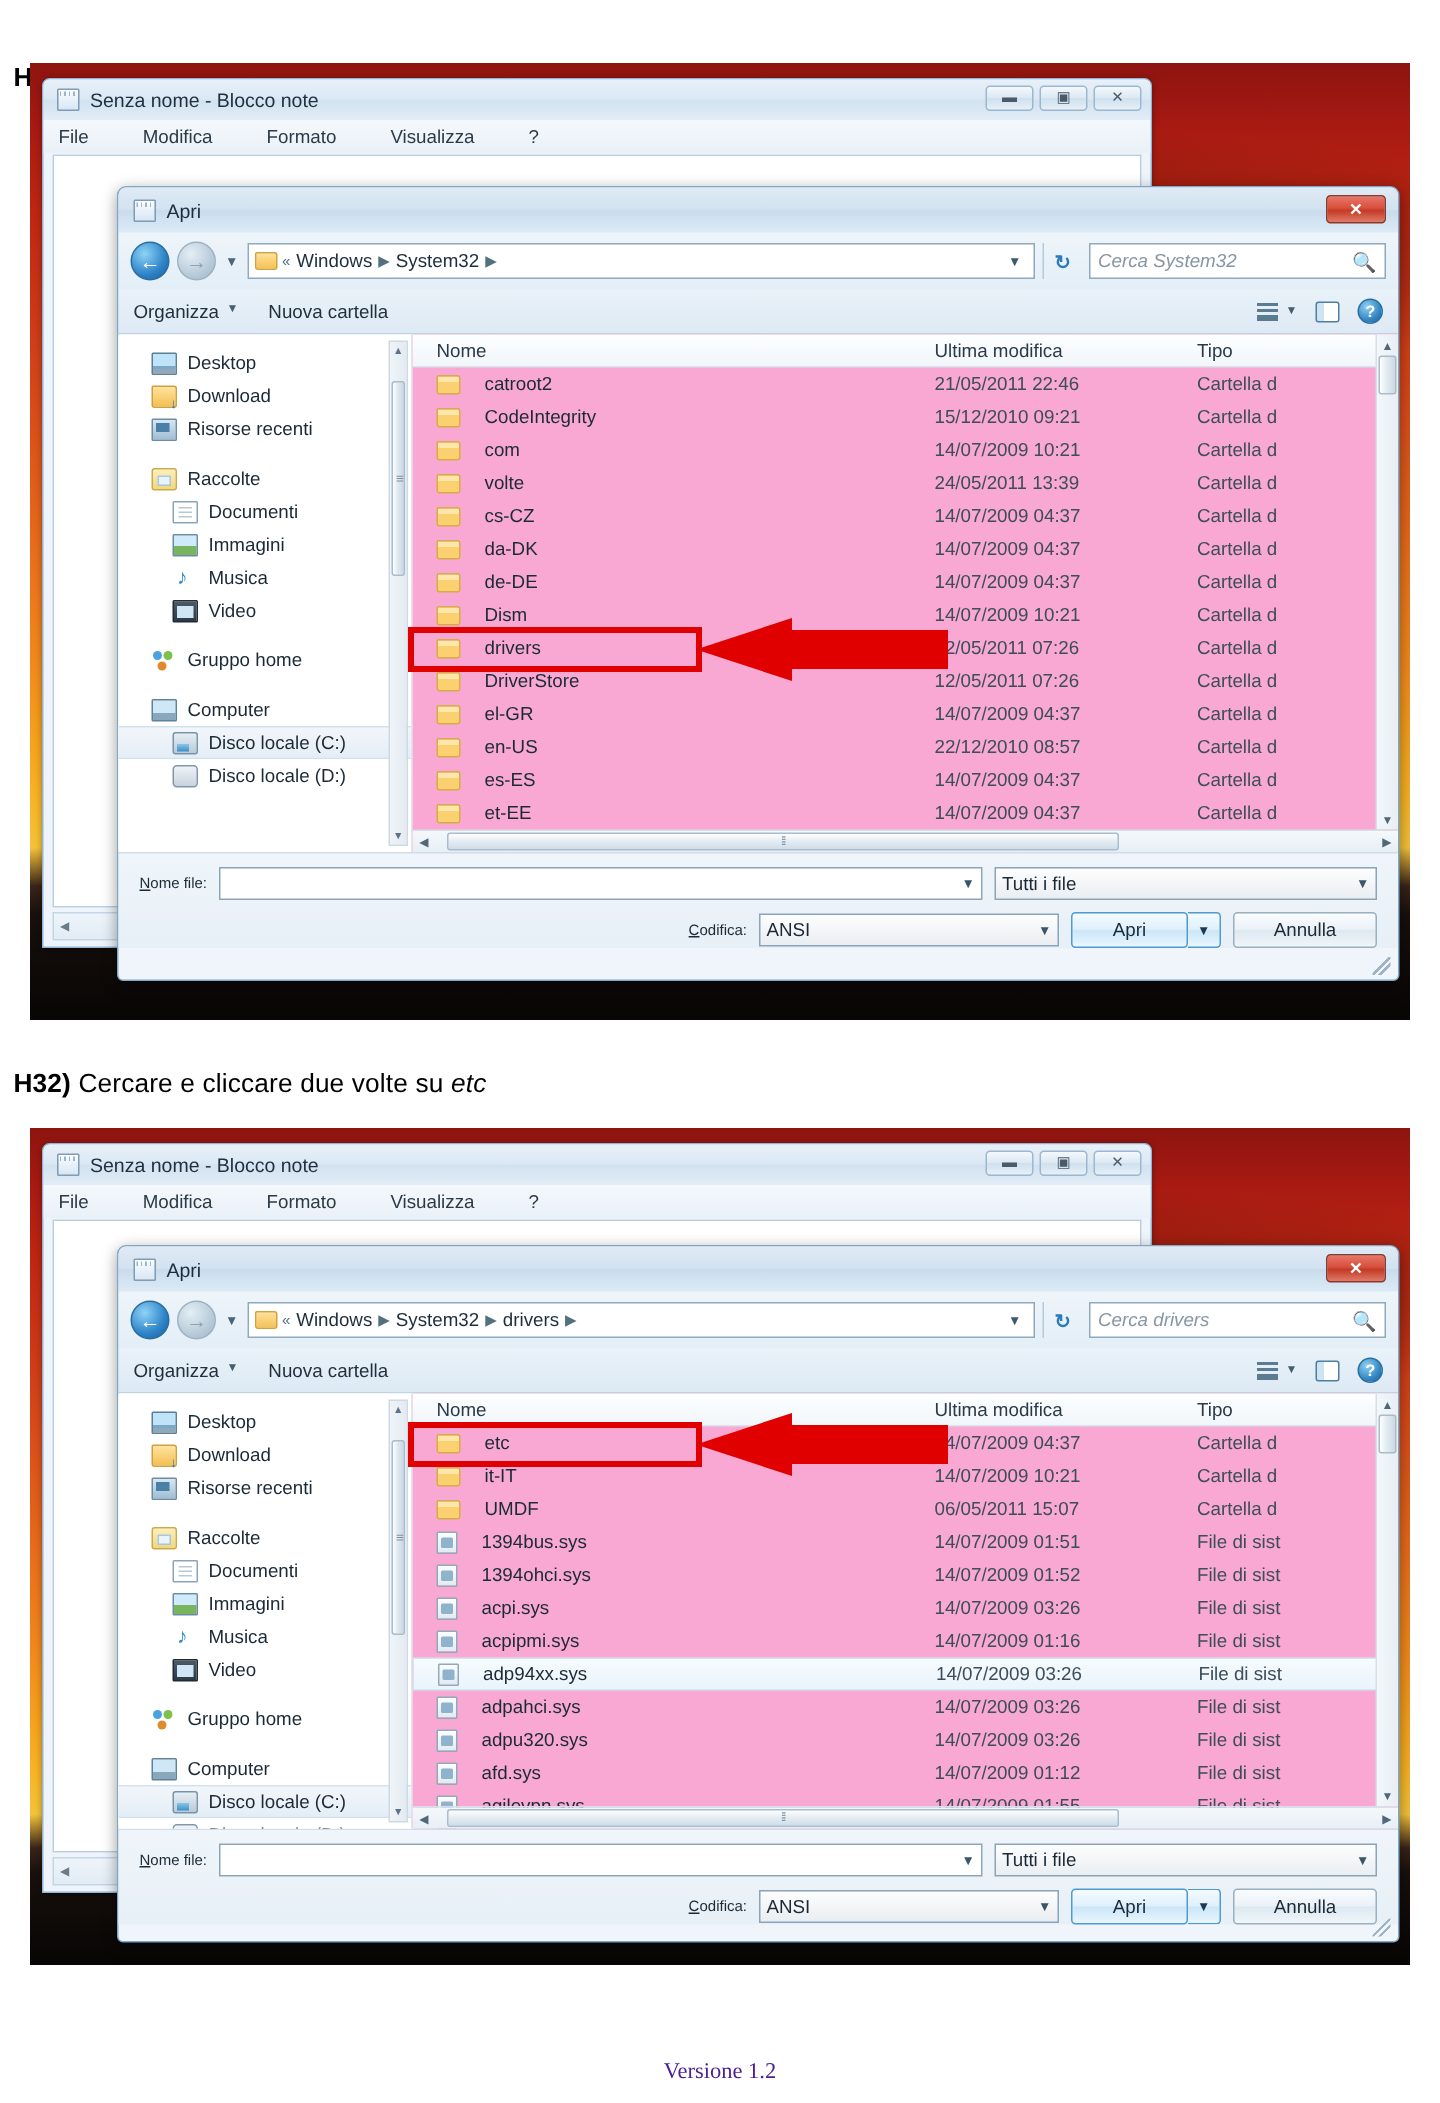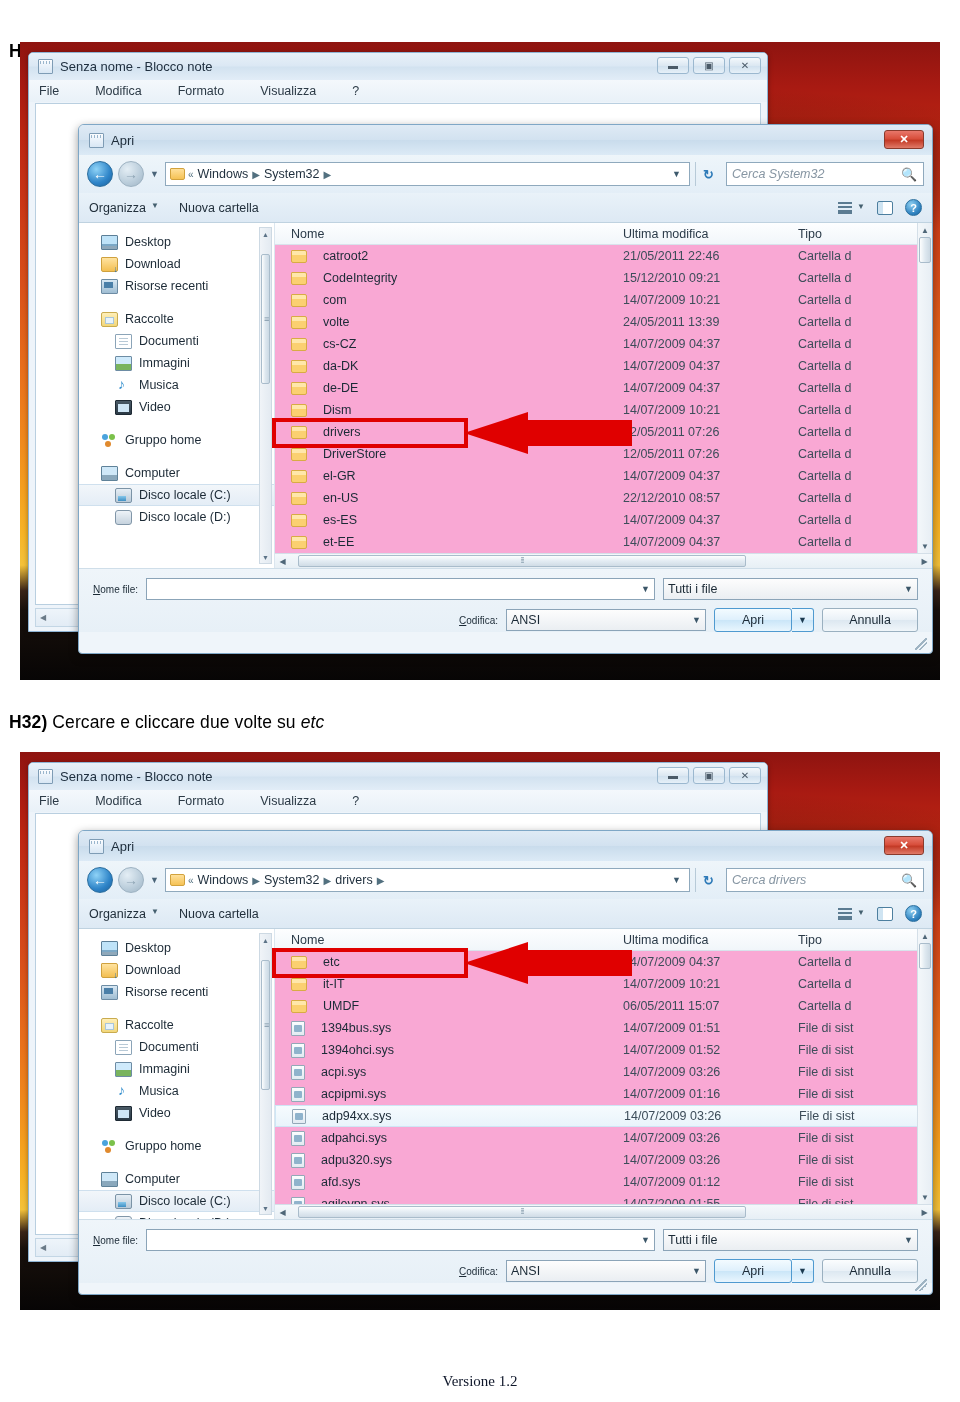--- a/index.html
+++ b/index.html
@@ -400,21 +400,21 @@
     position:absolute; border:4px solid #e00000;
     background:transparent; pointer-events:none;
   }
   .ann-arrow { position:absolute; pointer-events:none; }
 
   
   #footer {
     position:absolute; left:0; right:0; top:1373px;
     text-align:center;
     font-family:"Liberation Serif", serif;
-    font-size:15px; color:#0f172a;
+    font-size:15px; color:#4c1d95;
   }
 </style>
 </head>
 <body>
 
 <div class="heading" id="heading-1">
   <span class="hnum">H31)</span><span> Cercare e cliccare due volte su </span><span class="hital">drivers</span>
 </div>
 
 <div class="shot" id="shot-1">

